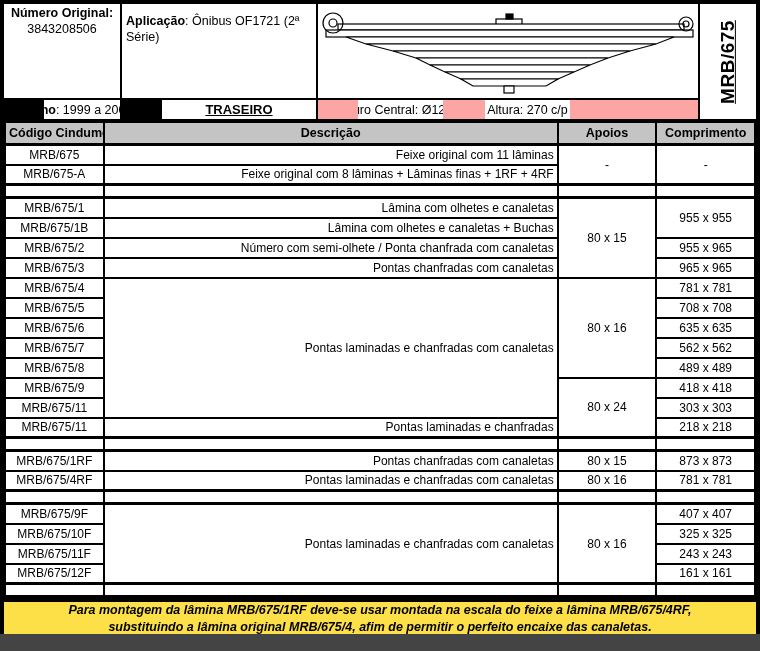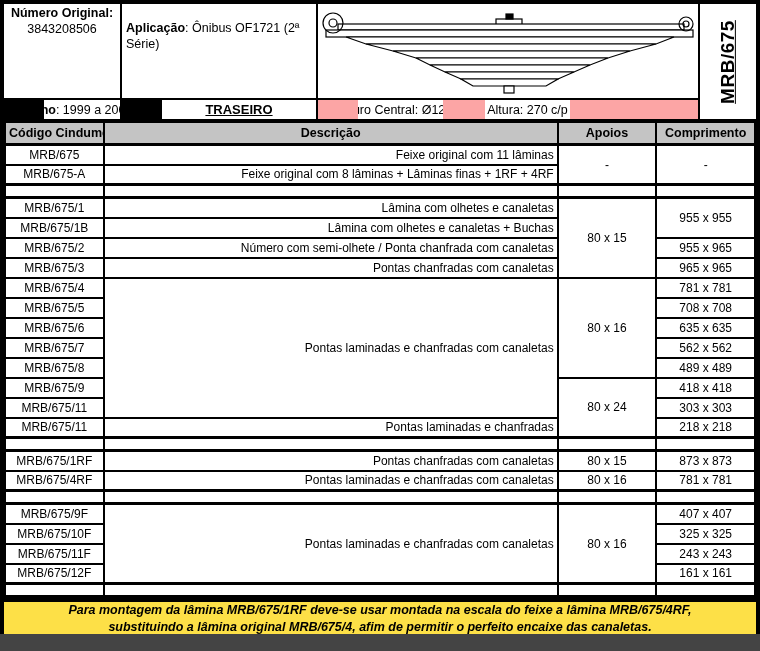--- a/index.html
+++ b/index.html
@@ -4,21 +4,21 @@
 <style>
   html,body{margin:0;padding:0;background:#444;}
   .page{position:relative;width:760px;height:634px;background:#000;padding:4px;box-sizing:border-box;
         font-family:"Liberation Sans",sans-serif;color:#000;}
   
   .hdr{display:grid;grid-template-columns:116px 194px 380px 56px;grid-template-rows:94px 19px;
        gap:2px;background:#000;}
   .box{background:#fff;overflow:hidden;}
   .num-box{grid-column:1;grid-row:1;text-align:center;padding-top:2px;font-size:12.5px;line-height:1.25;}
   .num-box .lbl{font-weight:bold;}
-  .apl-box{grid-column:2;grid-row:1;padding:17px 4px;font-size:12.5px;line-height:1.25;}
+  .apl-box{grid-column:2;grid-row:1;padding:10px 4px;font-size:12.5px;line-height:1.25;}
   .apl-box .lbl{font-weight:bold;}
   .draw-box{grid-column:3;grid-row:1;display:flex;align-items:center;justify-content:center;}
   .strip{grid-column:4;grid-row:1/3;display:flex;align-items:center;justify-content:center;}
   .strip span{transform:rotate(-90deg);font-weight:bold;text-decoration:underline;
               font-size:19px;white-space:nowrap;letter-spacing:.5px;}
   .cell-c{display:flex;align-items:center;justify-content:center;font-size:12.5px;white-space:nowrap;margin-left:40px;}
   .ano-box{grid-column:1;grid-row:2;}
   .tras-box{grid-column:2;grid-row:2;font-weight:bold;text-decoration:underline;font-size:13px;}
   .specs{grid-column:3;grid-row:2;display:grid;grid-template-columns:125px 125px 126px;gap:2px;background:#fca5a5;}
   .lblb{font-weight:bold;}

